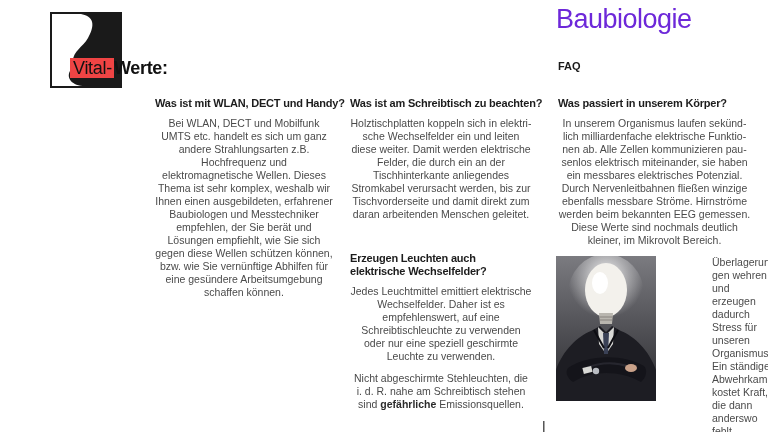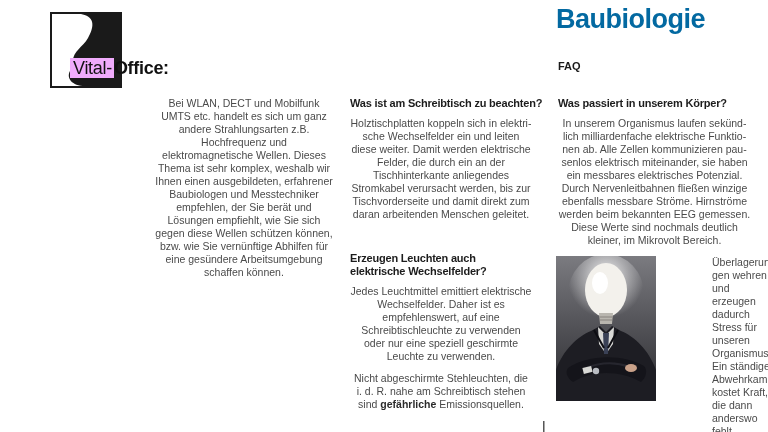--- a/index.html
+++ b/index.html
@@ -11,26 +11,26 @@
   
   .logo-box {
     position:absolute; left:50px; top:12px; width:72px; height:76px;
     border:2px solid #1a1a1a;
   }
   .logo-box svg { display:block; width:100%; height:100%; }
   .brand {
     position:absolute; left:70px; top:58px; font-size:18px; color:#111;
     white-space:nowrap; letter-spacing:-0.3px;
   }
-  .brand .brand-regular { font-weight:400; background:#f0abfc; padding:0 2px 0 3px; }
+  .brand .brand-regular { font-weight:400; background:#ef4444; padding:0 2px 0 3px; }
   .brand .brand-bold { font-weight:700; }
   
   .title {
-    position:absolute; left:556px; top:4px; font-size:27px; font-weight:700;
-    color:#0369a1; letter-spacing:-0.5px;
+    position:absolute; left:556px; top:4px; font-size:27px; font-weight:400;
+    color:#6d28d9; letter-spacing:-0.5px;
   }
   .faq {
     position:absolute; left:558px; top:60px; font-size:11px; font-weight:700;
     color:#1a1a1a;
   }
   
   .col {
     position:absolute; top:97px; font-size:10.5px; line-height:13px; color:#4a4a4a;
   }
   .col-1 { left:155px; width:178px; }
@@ -65,27 +65,28 @@
 <div class="page">
 
   <div class="logo-box">
     <svg viewBox="0 0 68 72" preserveAspectRatio="none">
       <path d="M29,0 C45,3 41,15 36,24 C31,33 21,37 21,47 C21,59 33,61 33,72 L68,72 L68,0 Z" fill="#1a1a1a"></path>
       <path d="M33,72 C20,72 14,64 18,57 C22,50 31,52 33,46 L33,72 Z" fill="#1a1a1a"></path>
       <circle cx="27" cy="9" r="7" fill="#ffffff"></circle>
     </svg>
   </div>
   <div class="brand">
-    <span class="brand-regular">Vital-</span><span class="brand-bold">Office:</span>
+    <span class="brand-regular">Vital-</span><span class="brand-bold">Werte:</span>
   </div>
 
   <div class="title">Baubiologie</div>
   <div class="faq">FAQ</div>
 
   <div class="col col-1">
+    <h3 class="nowrap">Was ist mit WLAN, DECT und Handy?</h3>
     <p>Bei WLAN, DECT und Mobilfunk UMTS etc. handelt es sich um ganz andere Strahlungsarten z.B. Hochfrequenz und elektromagnetische Wellen. Dieses The­ma ist sehr komplex, weshalb wir Ihnen einen ausgebildeten, erfahrener Baubi­ologen und Messtechniker empfehlen, der Sie berät und Lösungen empfiehlt, wie Sie sich gegen diese Wellen schüt­zen können, bzw. wie Sie vernünftige Abhilfen für eine gesündere Arbeitsum­gebung schaffen können.</p>
   </div>
 
   <div class="col col-2">
     <h3 class="nowrap">Was ist am Schreibtisch zu beachten?</h3>
     <p>Holztischplatten koppeln sich in elektri­sche Wechselfelder ein und leiten diese weiter. Damit werden elektrische Felder, die durch ein an der Tischhinterkante anliegendes Stromkabel verursacht werden, bis zur Tischvorderseite und damit direkt zum daran arbeitenden Menschen geleitet.</p>
     <h3 class="mid">Erzeugen Leuchten auch elektrische Wechselfelder?</h3>
     <p>Jedes Leuchtmittel emittiert elektrische Wechselfelder. Daher ist es empfehlens­wert, auf eine Schreibtischleuchte zu verwenden oder nur eine speziell ge­schirmte Leuchte zu verwenden.</p>
     <p><span>Nicht abgeschirmte Stehleuchten, die i. d. R. nahe am Schreibtisch stehen sind </span><span class="bold-word">gefährliche</span><span> Emissionsquellen.</span></p>
   </div>

